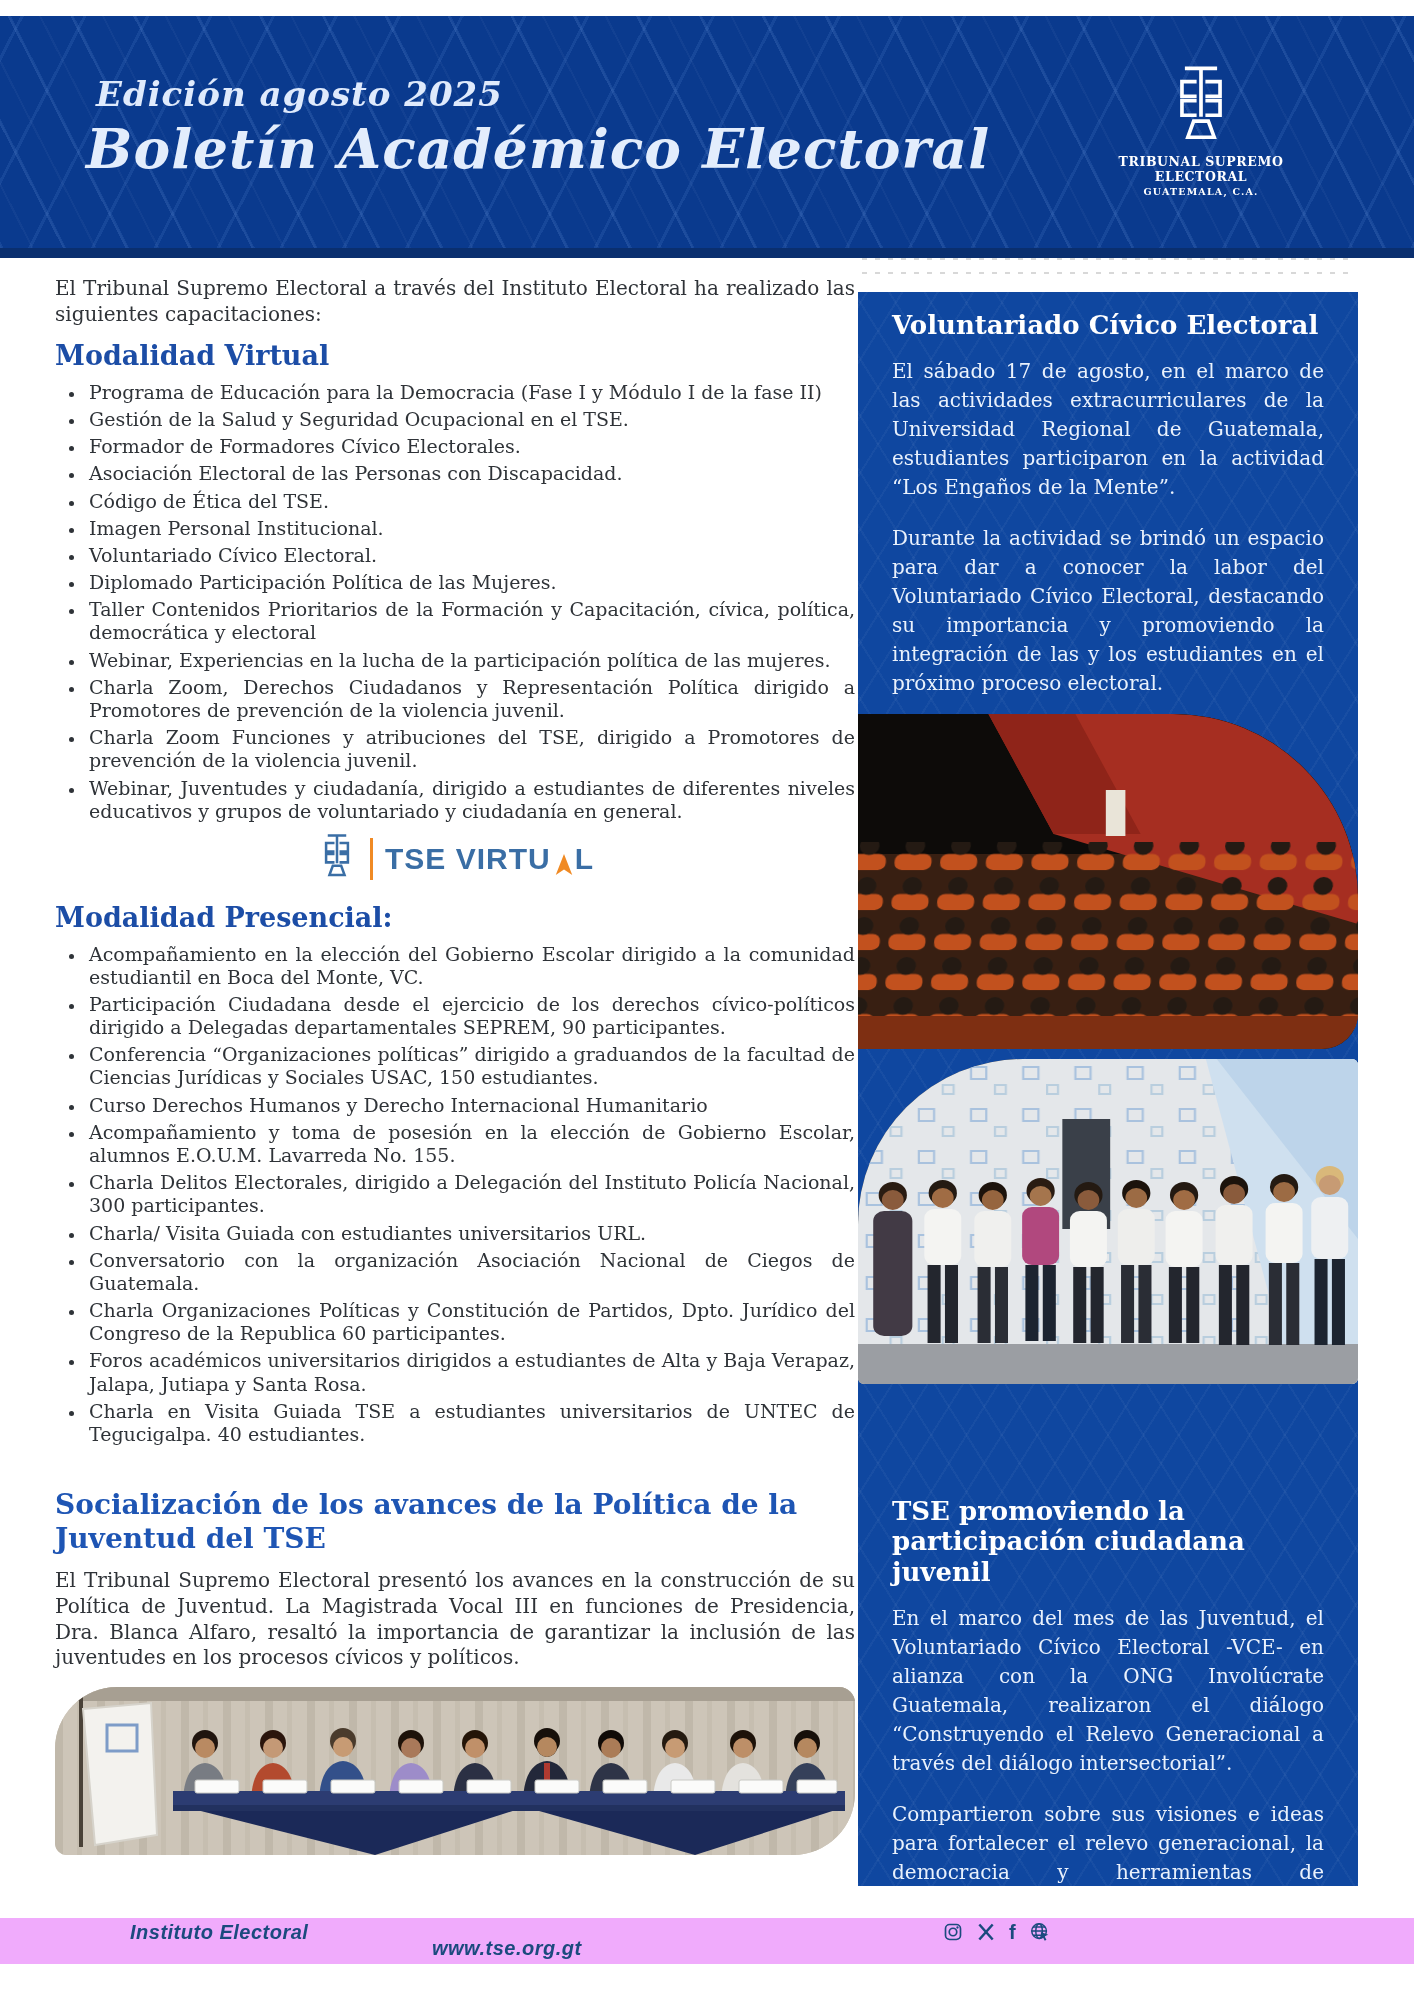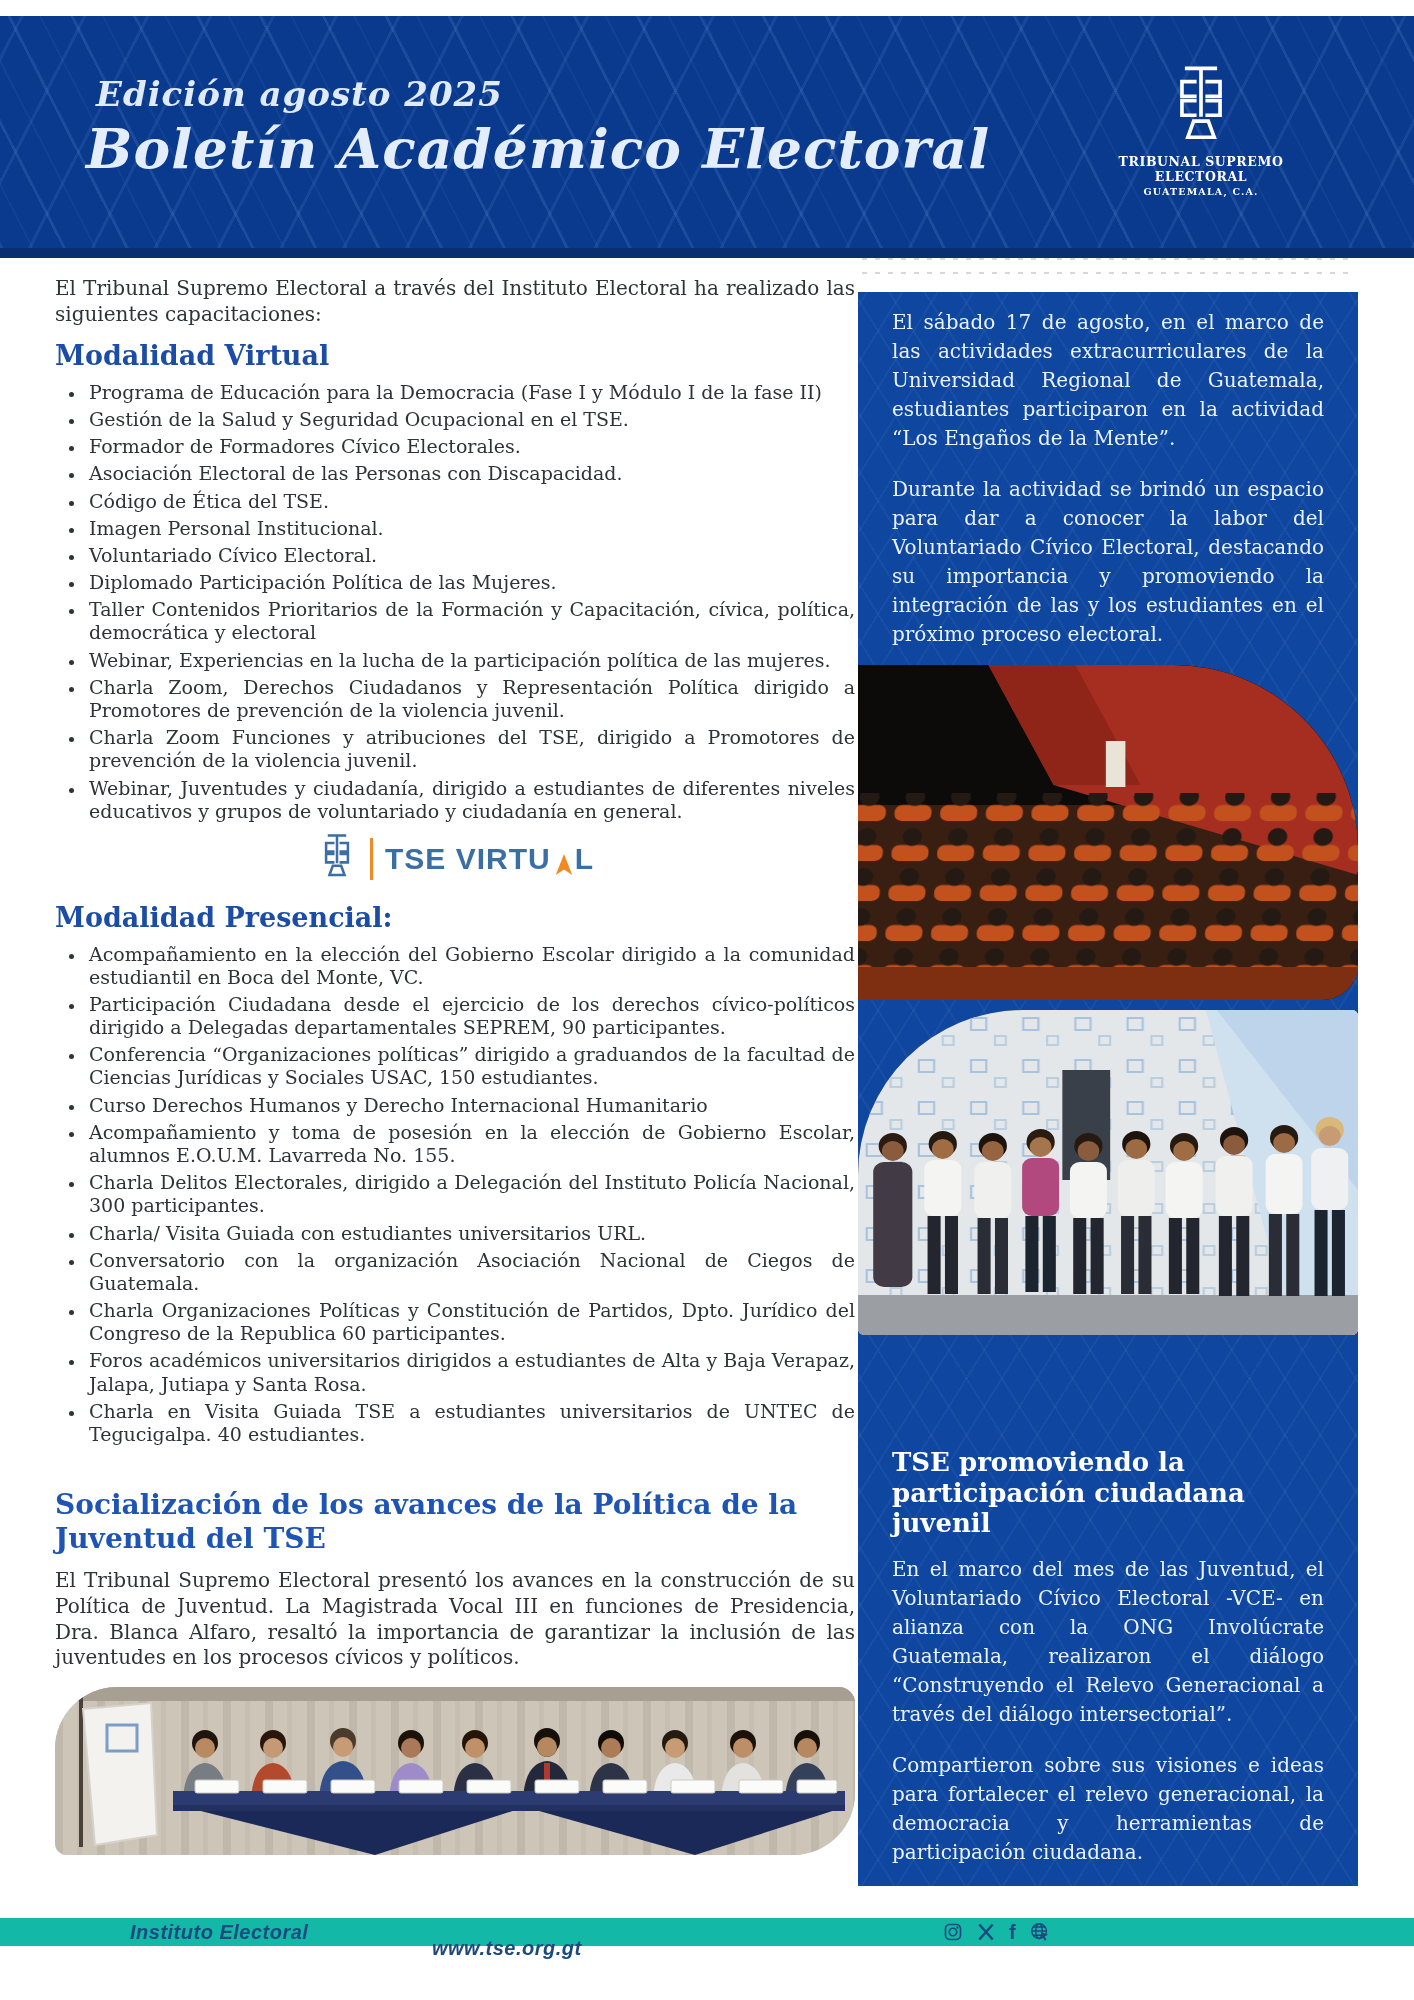--- a/index.html
+++ b/index.html
@@ -61,21 +61,21 @@
     font-weight:700;font-family:"DejaVu Serif", serif;}
   .sidebar h3.second{margin-top:112px;}
   .sidebar p{margin:16px 34px 0;font-size:20px;line-height:1.45;text-align:justify;color:#e9f1fc;}
   .sidebar p.gap{margin-top:22px;}
   .sb-photo{width:100%;overflow:hidden;background:#222;}
   .sb-photo svg{display:block;width:100%;height:100%;}
   .photo-aud{height:335px;margin-top:16px;border-radius:0 185px 36px 0;}
   .photo-group{height:325px;margin-top:10px;border-radius:165px 6px 6px 6px;}
 
   
-  .footer{position:absolute;left:0;top:1918px;width:1414px;height:28px;background:#14b8a6;
+  .footer{position:absolute;left:0;top:1918px;width:1414px;height:46px;background:#f0abfc;
     font-family:"Liberation Sans", sans-serif;color:#1b4a7e;}
   .footer .f-left{position:absolute;left:130px;top:0;height:28px;line-height:28px;
     font-size:20px;font-weight:700;font-style:italic;letter-spacing:.5px;}
   .footer .f-url{position:absolute;left:432px;top:16px;height:28px;line-height:28px;
     font-size:20px;font-weight:700;font-style:italic;letter-spacing:.5px;}
   .footer .f-icons{position:absolute;left:943px;top:0;height:28px;display:flex;
     align-items:center;gap:13px;}
   .footer .f-icons svg{display:block;}
   .fb{font-size:20px;font-weight:700;line-height:28px;font-style:normal;}
 </style>
@@ -247,20 +247,21 @@
       </svg>
     </div>
   </section>
 
   <div class="dotrows">
     <div class="dotrow"></div>
       <div class="dotrow"></div>
   </div>
 
   <aside class="sidebar">
+    <h3>Voluntariado Cívico Electoral</h3>
     <p>El sábado 17 de agosto, en el marco de las actividades extracurriculares de la Universidad Regional de Guatemala, estudiantes participaron en la actividad “Los Engaños de la Mente”.</p>
     <p class="gap">Durante la actividad se brindó un espacio para dar a conocer la labor del Voluntariado Cívico Electoral, destacando su importancia y promoviendo la integración de las y los estudiantes en el próximo proceso electoral.</p>
 
     <div class="sb-photo photo-aud">
       <svg viewBox="0 0 460 335" preserveAspectRatio="none">
         <defs>
           <pattern id="crowd" width="42" height="40" patternUnits="userSpaceOnUse">
             <rect x="2" y="20" width="34" height="16" rx="7" fill="#c2511e"></rect>
             <circle cx="20" cy="12" r="9" fill="#241a13"></circle>
           </pattern>

